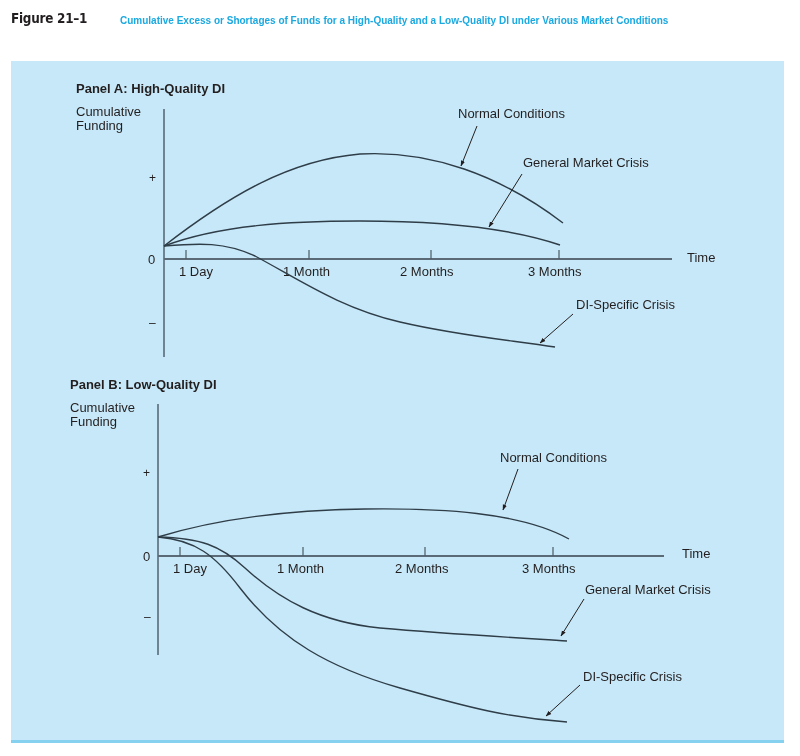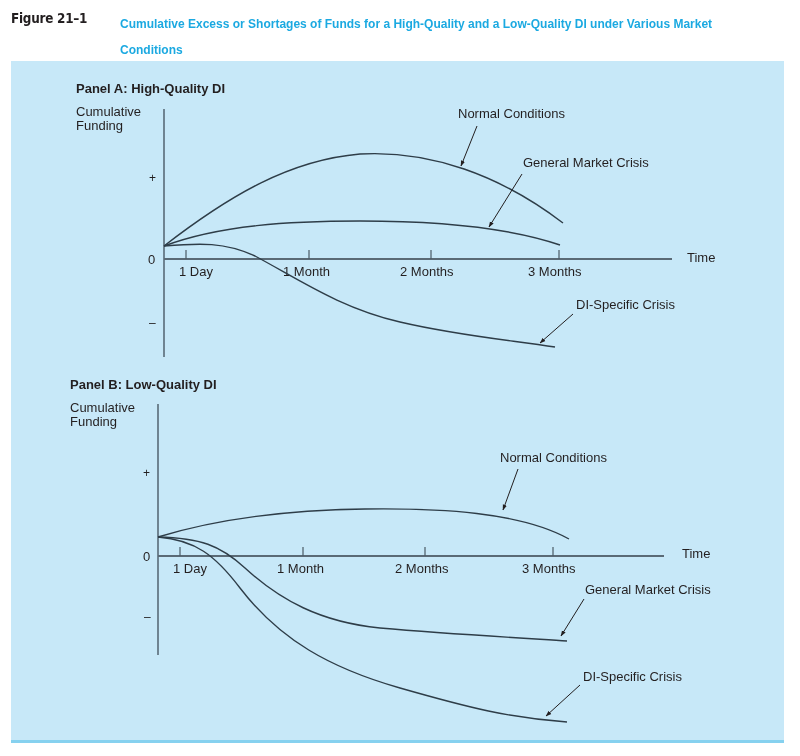--- a/index.html
+++ b/index.html
@@ -1,19 +1,19 @@
 <!DOCTYPE html>
 <html><head>
 <meta charset="utf-8">
 <style>
   html, body { margin:0; padding:0; background:#ffffff; }
   body { width:800px; height:756px; position:relative; overflow:hidden; font-family:"Liberation Sans", sans-serif; }
   .fig-header { position:absolute; left:11px; top:8px; width:780px; }
   .fig-num { position:absolute; left:0; top:2px; font-family:"DejaVu Sans", sans-serif; font-weight:bold; font-size:14px; color:#231f20; letter-spacing:-0.3px; transform:scaleX(0.86); transform-origin:left top; }
-  .fig-title { position:absolute; left:109px; top:3px; width:640px; font-family:"Liberation Sans", sans-serif; font-weight:bold; font-size:12px; line-height:26px; color:#1ba9e1; }
+  .fig-title { position:absolute; left:109px; top:3px; width:640px; font-family:"Liberation Sans", sans-serif; font-weight:bold; font-size:10px; line-height:20px; color:#1ba9e1; }
   .panel-bg { position:absolute; left:11px; top:61px; width:773px; height:679px; background:#c7e8f8; }
   .panel-rule { position:absolute; left:11px; top:740px; width:773px; height:3px; background:#86d1ef; }
   svg.chart { position:absolute; left:0; top:0; }
   .t { font-family:"Liberation Sans", sans-serif; fill:#231f20; }
 </style>
 </head>
 <body>
 
 <div class="fig-header">
   <div class="fig-num">Figure 21–1</div>

